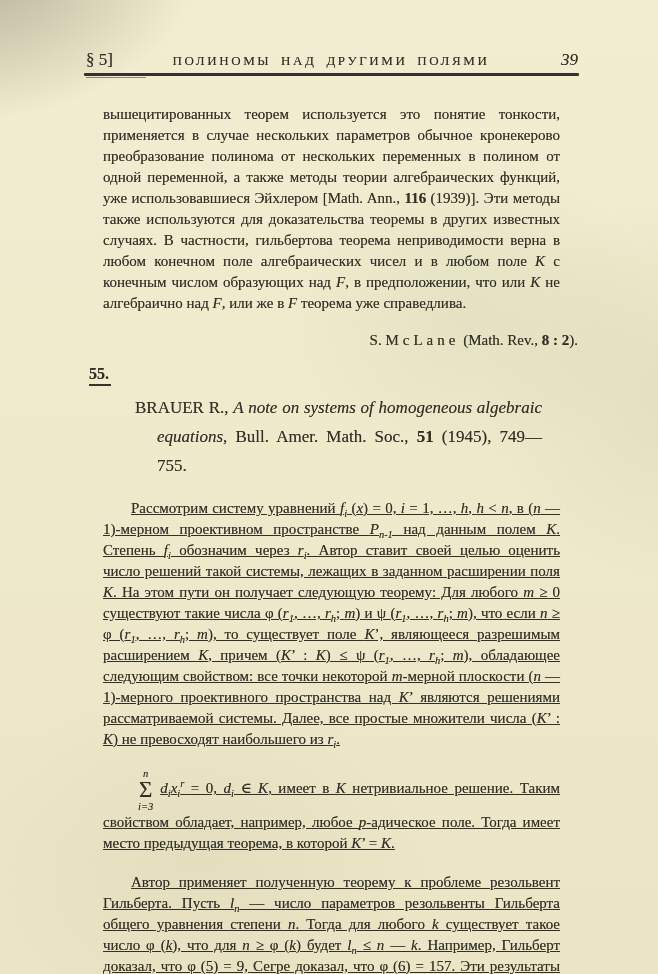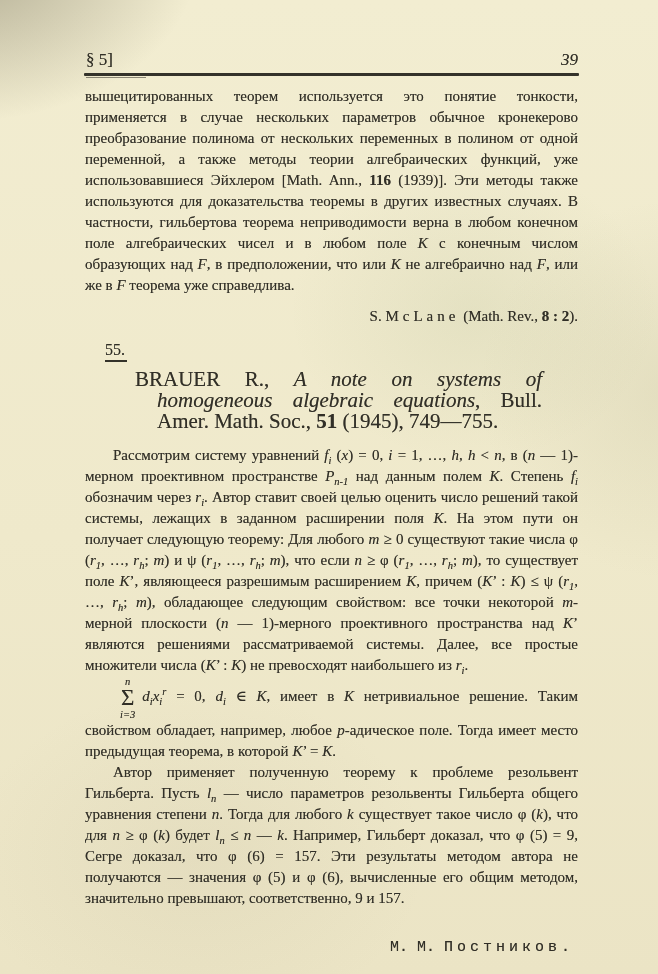--- a/index.html
+++ b/index.html
@@ -20,45 +20,46 @@
     position:absolute;top:50px;left:86px;right:80px;
     display:flex;justify-content:space-between;align-items:baseline;
   }
   .sec{font-size:17px;}
   .rtitle{font-size:13px;letter-spacing:2.6px;word-spacing:4px;transform:translateX(-6px);}
   .pageno{font-size:17px;font-style:italic;}
   .head-rule{position:absolute;top:73px;left:84px;right:79px;height:3px;background:#34322a;border-radius:1px;}
   .head-rule:after{content:"";position:absolute;left:2px;top:4px;width:60px;height:1px;background:rgba(52,50,42,0.55);}
   
   main{position:absolute;top:86px;left:85px;width:493px;}
-  p.body{margin:0;font-size:15px;line-height:21px;text-align:justify;}
-  p.indent{text-indent:28px;}
+  p.body{margin:18px;font-size:15px;line-height:21px;text-align:justify;}
+  p.indent{text-indent:28px;text-decoration:underline;}
   sub,sup{font-size:10.5px;line-height:0;font-style:italic;}
   i{font-style:italic;}
   b{font-weight:bold;}
   .sig{margin-top:12px;text-align:right;font-size:15px;}
   .spaced{letter-spacing:4px;}
-  .entry-num{margin:16px 0 7px 20px;}
+  .entry-num{margin:16px 0 7px 4px;font-weight:bold;}
   .entry-num .num{display:inline-block;font-size:16px;padding:0 2px 1px 0;border-bottom:2px solid #34322a;}
-  .reference{margin:0 36px 13px 50px;padding-left:22px;text-indent:-22px;font-size:21px;line-height:21px;text-align:justify;}
+  .reference{margin:0 36px 13px 50px;padding-left:22px;text-indent:-22px;font-size:17px;line-height:29px;text-align:justify;}
   .sumstack{
     display:inline-flex;flex-direction:column;align-items:center;
     vertical-align:middle;line-height:1;margin:0 7px;text-indent:0;
   }
   .sumstack .lim{font-size:10.5px;font-style:italic;line-height:1.05;}
   .sumstack .sigma{font-size:23px;line-height:0.95;font-style:normal;}
   .sig2{margin-top:30px;padding-right:4px;font-family:Liberation Mono, monospace;}
 </style>
 </head>
 <body>
 
 <div class="page">
 
   <header class="running-head txt">
     <span class="sec">§ 5]</span>
+    <span class="rtitle">ПОЛИНОМЫ НАД ДРУГИМИ ПОЛЯМИ</span>
     <span class="pageno">39</span>
   </header>
   <div class="head-rule"></div>
 
   <main>
 
     <p class="body txt">вышецитированных теорем используется это понятие тонкости, применяется в случае нескольких параметров обычное кронекерово преобразование полинома от нескольких переменных в полином от одной переменной, а также методы теории алгебраических функций, уже использовавшиеся Эйхлером [Math. Ann., <b>116</b> (1939)]. Эти методы также используются для доказательства теоремы в других известных случаях. В частности, гильбертова теорема неприводимости верна в любом конечном поле алгебраических чисел и в любом поле <i>K</i> с конечным числом образующих над <i>F</i>, в предположении, что или <i>K</i> не алгебраично над <i>F</i>, или же в <i>F</i> теорема уже справедлива.</p>
 
     <div class="sig txt">
       <span>S.</span>

